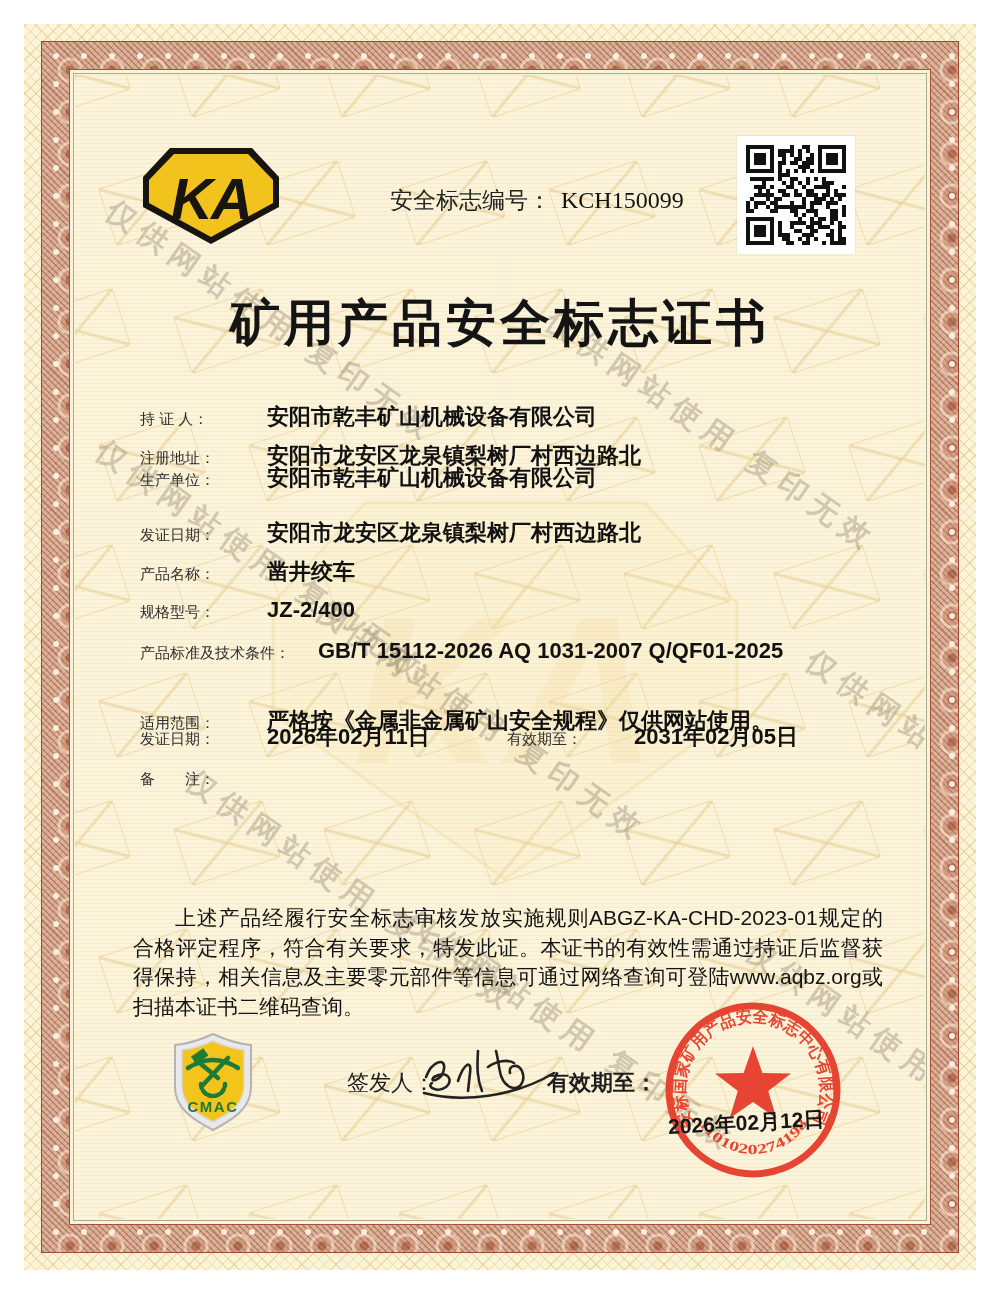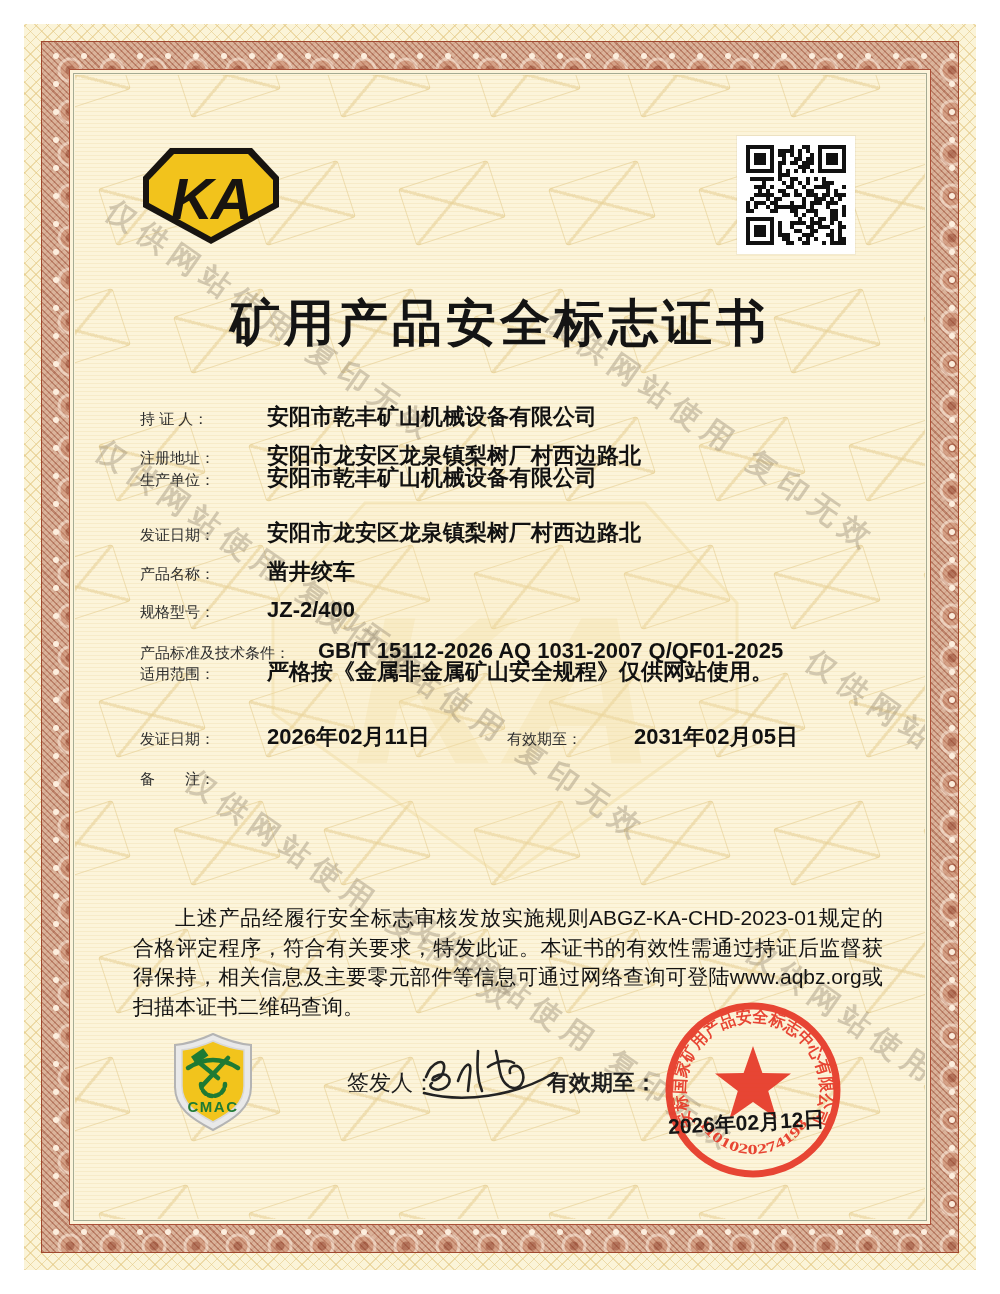--- a/index.html
+++ b/index.html
@@ -153,20 +153,23 @@
         <div class="wm-text" style="left: 686px; top: 856px;">仅供网站使用 复印无效</div>
         <div class="wm-text" style="left: 746px; top: 566px;">仅供网站使用 复印无效</div>
       </div>
 
     <svg class="ka-logo" viewBox="0 0 142 102">
       <polygon points="30,3 112,3 139,32 139,62 71,99 3,62 3,32" fill="#181410"></polygon>
       <polygon points="34,9 108,9 133,35 133,58 71,92 9,58 9,35" fill="#f2c31c"></polygon>
       <text x="71" y="74" text-anchor="middle" font-size="58" font-weight="900" font-style="italic" letter-spacing="-2" fill="#181410" font-family="Liberation Sans, sans-serif">KA</text>
     </svg>
 
+    <div class="serial">
+      <span class="lab">安全标志编号：</span><span class="val">KCH150099</span>
+    </div>
 
     <div class="qr-box">
       <svg id="qr-svg" width="100" height="100" viewBox="0 0 100 100">
           <rect x="0" y="0" width="4" height="4" fill="#111"></rect>
           <rect x="4" y="0" width="4" height="4" fill="#111"></rect>
           <rect x="8" y="0" width="4" height="4" fill="#111"></rect>
           <rect x="12" y="0" width="4" height="4" fill="#111"></rect>
           <rect x="16" y="0" width="4" height="4" fill="#111"></rect>
           <rect x="20" y="0" width="4" height="4" fill="#111"></rect>
           <rect x="24" y="0" width="4" height="4" fill="#111"></rect>
@@ -498,21 +501,21 @@
       <span class="val">凿井绞车</span>
     </div>
     <div class="row" style="top:522px">
       <span class="lab">规格型号：</span>
       <span class="val">JZ-2/400</span>
     </div>
     <div class="row" style="top:563px">
       <span class="lab wide">产品标准及技术条件：</span>
       <span class="val">GB/T 15112-2026 AQ 1031-2007 Q/QF01-2025</span>
     </div>
-    <div class="row" style="top:582px">
+    <div class="row" style="top:631px">
       <span class="lab">适用范围：</span>
       <span class="val">严格按《金属非金属矿山安全规程》仅供网站使用。</span>
     </div>
     <div class="row" style="top:647px">
       <span class="lab">发证日期：</span>
       <span class="val date1">2026年02月11日</span>
       <span class="lab second">有效期至：</span>
       <span class="val">2031年02月05日</span>
     </div>
     <div class="row" style="top:695px">

